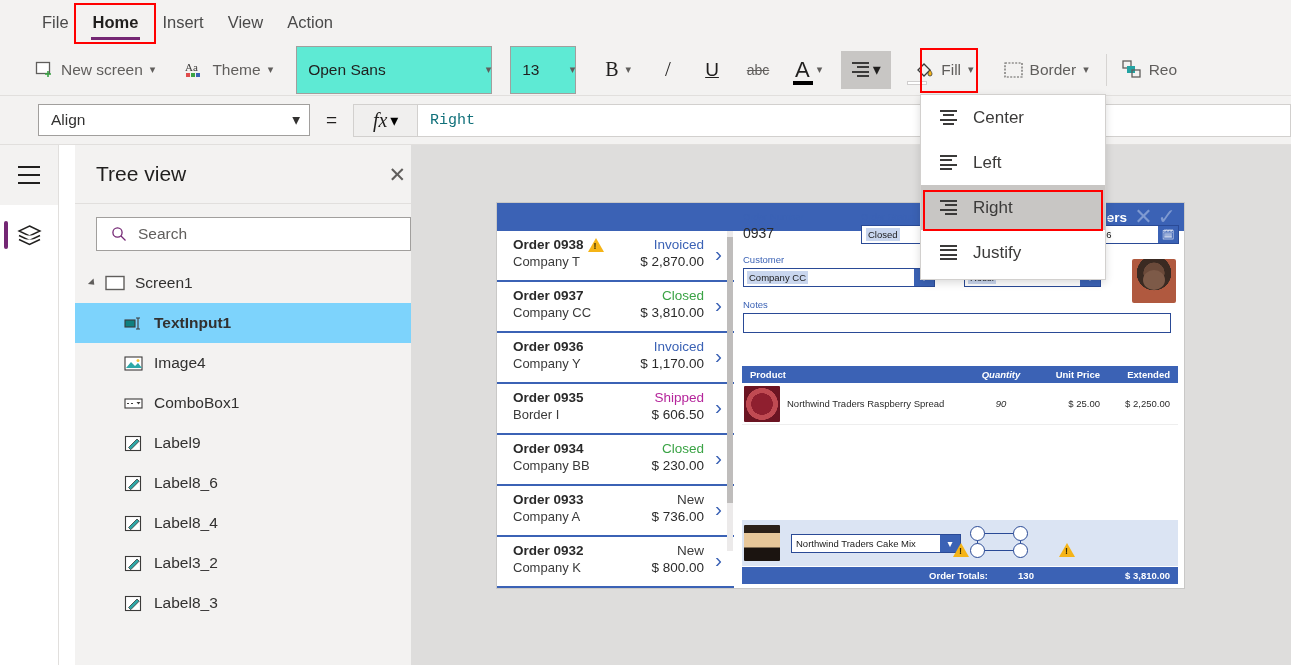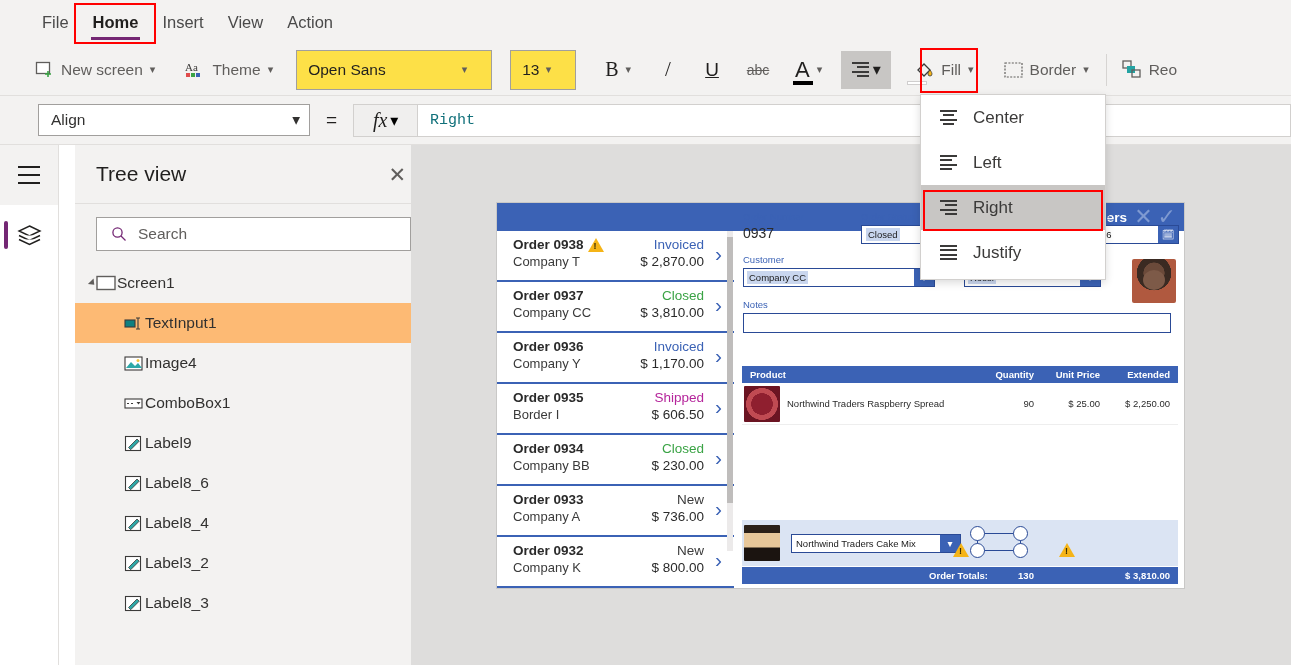--- a/index.html
+++ b/index.html
@@ -37,23 +37,23 @@
   }
   .rb-btn {
     display: flex; align-items: center; gap: 7px;
     height: 40px; padding: 0 9px; cursor: default; color: #605e5c;
     font-size: 15.5px; white-space: nowrap;
   }
   .rb-btn .chev { font-size: 11px; color: #605e5c; }
   .rb-sep { width: 1px; height: 32px; background: #d6d4d2; margin: 0 6px; }
 
   .combo {
-    height: 40px; background: #fde047; border: 1px solid #a19f9d;
+    height: 48px; background: #5eead4; border: 1px solid #a19f9d;
     display: flex; align-items: center; justify-content: space-between;
-    padding: 0 24px 0 11px; font-size: 15.5px; color: #201f1e; cursor: default;
+    padding: 0 0 0 11px; font-size: 15.5px; color: #201f1e; cursor: default;
   }
   .combo .chev { font-size: 11px; color: #605e5c; }
 
   .icon-btn {
     width: 36px; height: 38px; display: flex; align-items: center;
     justify-content: center; cursor: default; color: #201f1e;
     position: relative;
   }
   .icon-btn.wide { width: 50px; }
   .icon-btn.pressed { background: #c8c6c4; }
@@ -131,26 +131,26 @@
   .tree-title { font-size: 21px; color: #201f1e; }
   .x-close { font-size: 21px; color: #605e5c; cursor: default; line-height: 1; }
   .search-wrap { padding: 13px 15px 12px 21px; }
   .search-box {
     height: 34px; background: #fff; border: 1px solid #a19f9d;
     display: flex; align-items: center; padding-left: 14px; gap: 11px;
   }
   .search-ph { font-size: 15.5px; color: #605e5c; }
   .tree-list { position: relative; }
   .tnode {
-    height: 40px; display: flex; align-items: center; 
+    height: 40px; display: flex; align-items: center; gap: 9px;
     font-size: 15.5px; color: #323130; cursor: default;
   }
   .tnode.root { padding-left: 15px; }
   .tnode.child { padding-left: 49px; }
-  .tnode.sel { background: #fdba74; }
+  .tnode.sel { background: #7dd3fc; font-weight: bold; }
   .caret {
     width: 0; height: 0; border-left: 5px solid #605e5c;
     border-top: 4px solid transparent; border-bottom: 4px solid transparent;
     transform: rotate(45deg); margin-right: 1px;
   }
   .ico { width: 21px; height: 17px; flex: none; }
   .tree-scroll {
     position: absolute; right: 4px; top: 0; width: 6px; height: 56px;
     background: #c8c6c4; border-radius: 3px;
   }
@@ -230,21 +230,21 @@
     width: 22px; height: 20px; border-radius: 50%; background: #7d5a48;
   }
 
   
   .ptbl { position: absolute; left: 8px; right: 6px; top: 163px; }
   .ptbl-head {
     height: 17px; background: #3b62b5; color: #fff; font-size: 9.5px;
     font-weight: bold; display: flex; align-items: center;
   }
   .pt-prod { flex: 1; padding-left: 8px; }
-  .pt-qty { width: 66px; text-align: right; }
+  .pt-qty { width: 66px; text-align: center; font-style: italic; }
   .pt-up { width: 66px; text-align: right; }
   .pt-ext { width: 78px; text-align: right; padding-right: 8px; }
   .ptbl-row {
     height: 42px; display: flex; align-items: center;
     font-size: 9.5px; color: #2b2b2b; border-bottom: 1px solid #eee;
   }
   .pthumb { width: 36px; height: 36px; margin: 0 7px 0 2px; flex: none; border-radius: 1px; }
   .thumb-rasp { background: radial-gradient(circle at 50% 50%, #8f1f2f 0 42%, #c04a52 43% 62%, #6b1422 63% 100%); }
   .thumb-salad { background: linear-gradient(135deg,#a8c44a 0 30%, #f2c53d 31% 58%, #d4572f 59% 100%); }
   .thumb-cake { background: linear-gradient(180deg,#2b2018 0 22%, #e7c79a 23% 62%, #1b1410 63% 100%); }

